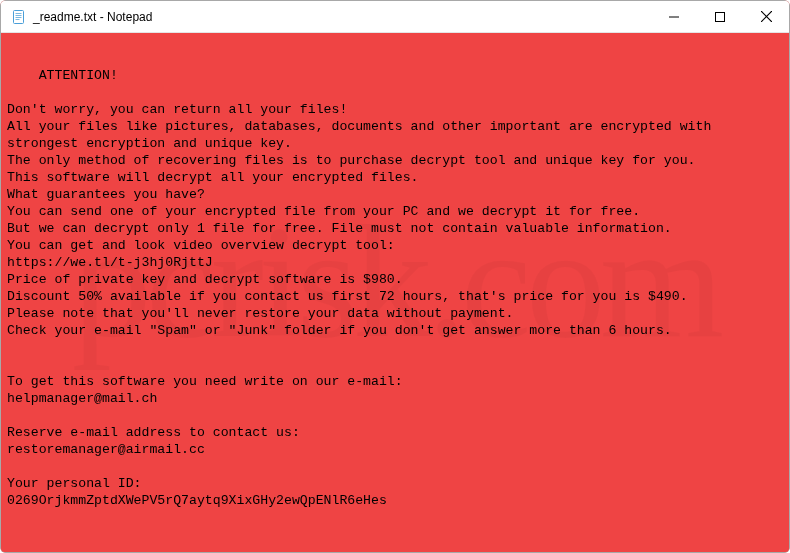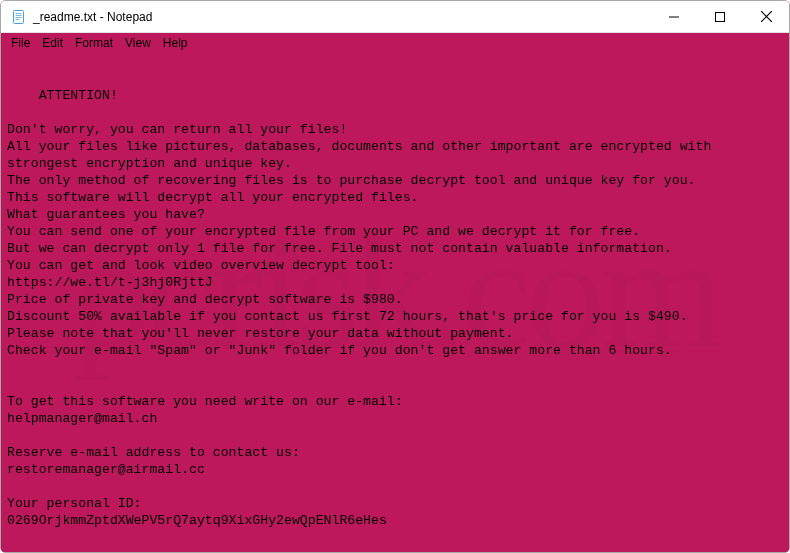--- a/index.html
+++ b/index.html
@@ -8,21 +8,21 @@
     font-family: "Segoe UI", Tahoma, sans-serif;
     background: #fff;
     width: 790px;
     height: 553px;
     overflow: hidden;
     border-radius: 6px;
   }
   .window {
     width: 790px;
     height: 553px;
-    background: #be185d;
+    background: #ef4444;
     border: 1px solid #a8a8a8;
     box-sizing: border-box;
     display: flex;
     flex-direction: column;
     border-radius: 4px;
     overflow: hidden;
     position: relative;
   }
   .titlebar {
     height: 31px;
@@ -131,27 +131,20 @@
       </div>
       <div class="ctrl close">
         <svg width="11" height="11" viewBox="0 0 10 10">
             <line x1="0" y1="0" x2="10" y2="10" stroke="#000" stroke-width="1.1"></line>
             <line x1="10" y1="0" x2="0" y2="10" stroke="#000" stroke-width="1.1"></line>
           </svg>
       </div>
     </div>
   </div>
 
-  <div class="menubar">
-    <div class="menu">File</div>
-    <div class="menu">Edit</div>
-    <div class="menu">Format</div>
-    <div class="menu">View</div>
-    <div class="menu">Help</div>
-  </div>
 
   <div class="content">
     <div class="watermark"><span>pcrisk.com</span></div>
     <span>ATTENTION!
 
 Don't worry, you can return all your files!
 All your files like pictures, databases, documents and other important are encrypted with strongest encryption and unique key.
 The only method of recovering files is to purchase decrypt tool and unique key for you.
 This software will decrypt all your encrypted files.
 What guarantees you have?

